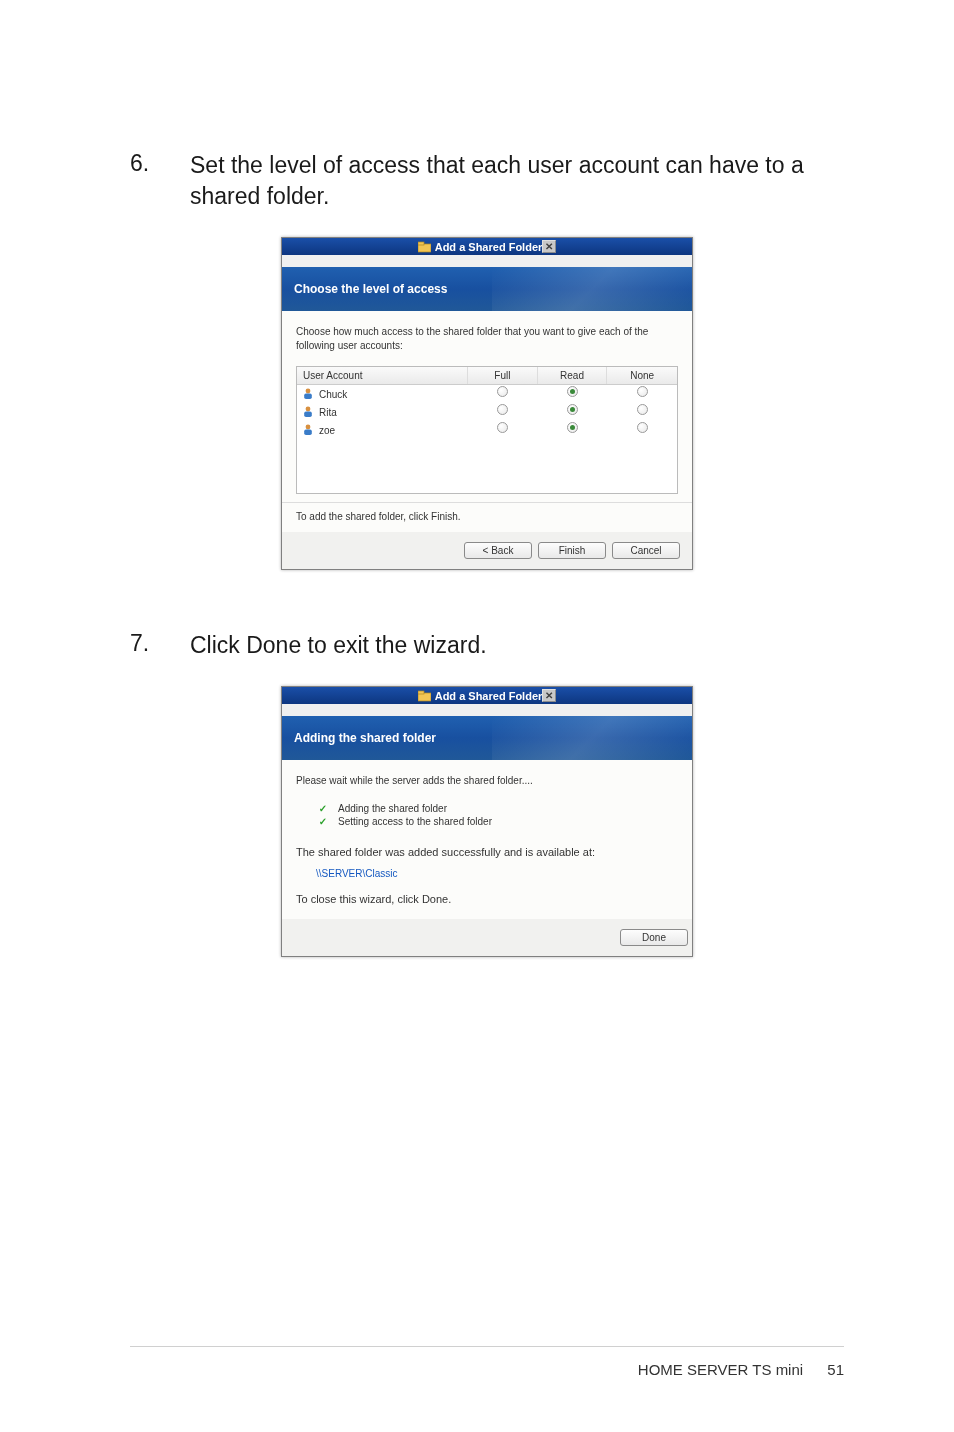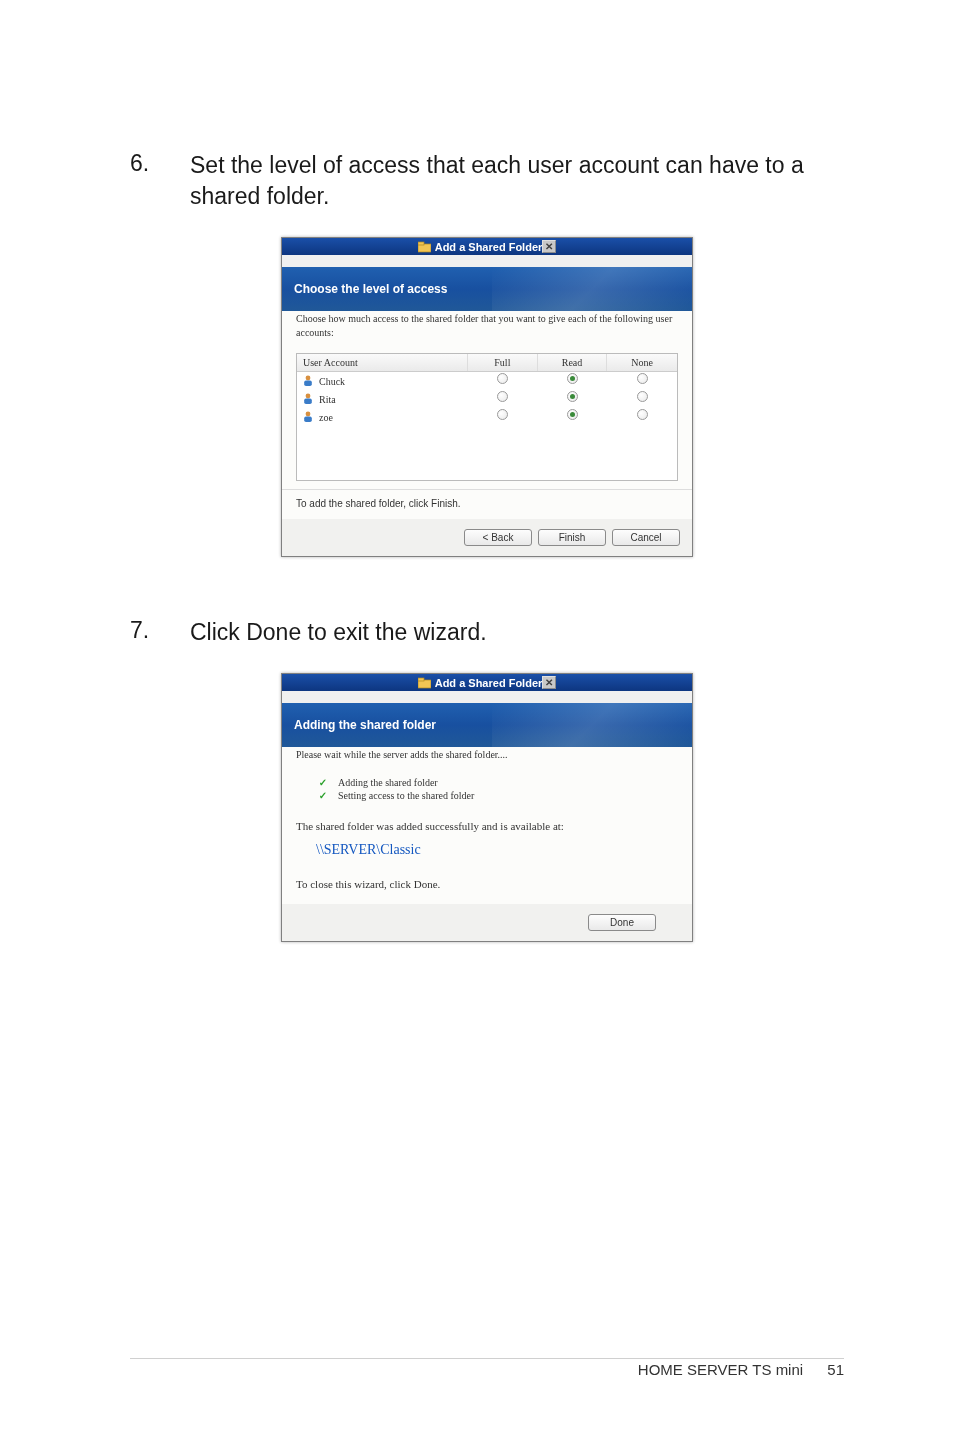--- a/index.html
+++ b/index.html
@@ -85,24 +85,23 @@
     width: 200px;
     background: linear-gradient(135deg, transparent 0%, rgba(255,255,255,0.15) 50%, transparent 100%);
   }
   .header-banner-title {
     color: #ffffff;
     font-size: 12px;
     font-weight: bold;
   }
   .dialog-body {
     background: #fcfcfa;
-    padding: 1px 14px 8px 14px;
+    padding: 14px 14px 8px 14px;
     font-size: 10px;
     color: #333;
-    font-family: Liberation Serif, serif;
   }
   .instr {
     margin-bottom: 14px;
     line-height: 1.35;
     font-size: 10px;
   }
   .table {
     border: 1px solid #bbb;
     width: 100%;
     background: white;
@@ -173,21 +172,21 @@
     font-size: 10px;
     color: #333;
   }
   .dialog-buttons {
     background: #f1f1ef;
     padding: 10px 12px;
     display: flex;
     justify-content: flex-end;
     gap: 6px;
   }
-  .dialog-buttons.pad-right { padding-right: 36px; }
+  .dialog-buttons.pad-right { padding-right: 4px; }
   .btn {
     min-width: 68px;
     padding: 2px 8px;
     font-size: 10px;
     background: linear-gradient(180deg, #fdfdfd 0%, #e9e9e9 100%);
     border: 1px solid #8a8a8a;
     border-radius: 3px;
     text-align: center;
     color: #333;
   }
@@ -204,34 +203,34 @@
   }
   .check {
     color: #2aa02a;
     font-weight: bold;
     width: 14px;
     text-align: center;
   }
   .info-block { margin-top: 10px; }
   .path-link {
     color: #1558c0;
-    margin: 10px 0 20px 20px;
-    font-size: 14px;
+    margin: 10px 0 14px 20px;
+    font-size: 10px;
   }
   .final-instr {
     font-size: 11px;
     margin-bottom: 6px;
   }
   .footer {
     position: absolute;
     bottom: 54px;
     right: 110px;
     left: 130px;
     border-top: 1px solid #d0d0d0;
-    padding-top: 2px;
+    padding-top: 14px;
     text-align: right;
   }
   .footer-inner {
     font-size: 15px;
     color: #333;
   }
   .footer-inner .num {
     margin-left: 20px;
   }
 </style>

